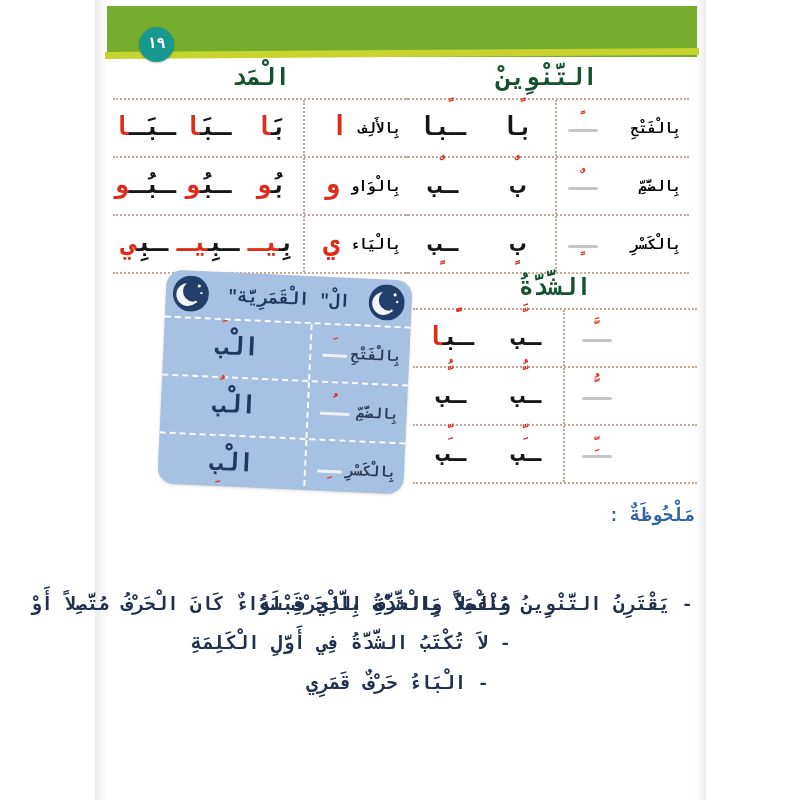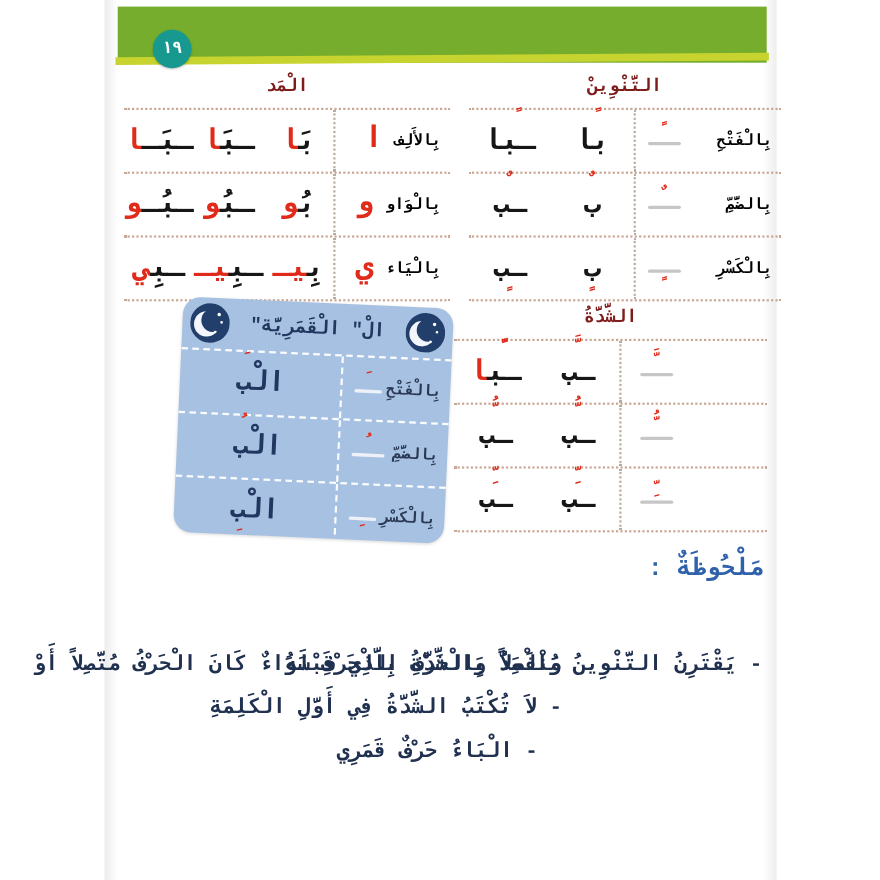--- a/index.html
+++ b/index.html
@@ -12,22 +12,22 @@
   
   .hbar{position:absolute;left:107px;top:6px;width:590px;height:51px;background:#76ad2c;}
   .stripe{position:absolute;left:-2px;right:-2px;bottom:0;height:7px;background:#c7d32e;
           transform:rotate(-0.4deg);}
   .badge{position:absolute;left:32px;top:21px;width:35px;height:35px;border-radius:50%;
          background:#17998f;color:#fff;font-weight:bold;font-size:15px;line-height:35px;
          text-align:center;box-shadow:0 1px 2px rgba(0,0,0,.25);z-index:3;}
 
   
   .tbl{position:absolute;}
-  .tbl-title{height:36px;line-height:34px;text-align:center;color:#7f1d1d;font-weight:bold;
-             font-size:16px;}
+  .tbl-title{height:36px;line-height:34px;text-align:center;color:#14532d;font-weight:bold;
+             font-size:24px;}
   .rows{border-top:2px dotted #c9a795;}
   .trow{display:flex;direction:rtl;align-items:center;height:56px;
         border-bottom:2px dotted #c9a795;}
   .labelcol{display:flex;direction:rtl;align-items:center;height:100%;
             border-left:2px dotted #b9ab9d;box-sizing:border-box;}
   .labelcol.madd{width:106px;justify-content:flex-start;gap:11px;padding-right:8px;}
   .labelcol.tnw{width:134px;justify-content:space-between;padding:0 8px;box-sizing:border-box;}
   .labelcol.shd{width:134px;justify-content:flex-end;padding-left:14px;box-sizing:border-box;}
   .lbl{color:#000000;font-weight:bold;font-size:14px;white-space:nowrap;}
   .bigletter{color:#e02b1a;font-weight:bold;font-size:27px;line-height:1;}
@@ -43,21 +43,21 @@
 
   
   .sym{position:relative;display:inline-block;width:36px;height:36px;}
   .sym .sline{position:absolute;left:3px;right:3px;top:19px;height:2.5px;background:#c6c6c6;
               border-radius:2px;}
   .sym .smk{position:absolute;left:0;width:100%;text-align:center;top:0;height:19px;
             line-height:19px;color:#e02b1a;font-weight:bold;font-size:15px;}
   .sym.below .smk{top:12px;}
 
   #madd{left:113px;top:62px;width:296px;}
-  #tanween{left:426px;top:62px;width:284px;}
+  #tanween{left:405px;top:62px;width:284px;}
   #shadda{left:413px;top:272px;width:284px;}
 
   
   #qcard{position:absolute;left:162px;top:275px;width:246px;height:214px;background:#a7c1e2;
          border-radius:16px;transform:rotate(2.6deg);overflow:hidden;
          box-shadow:0 1px 3px rgba(0,0,0,.15);}
   .qhead{position:relative;height:46px;display:flex;align-items:center;justify-content:center;}
   .qtitle{color:#21375f;font-weight:bold;font-size:17px;}
   .moon{position:absolute;top:5px;width:36px;height:36px;}
   .moon.lft{left:7px;}.moon.rgt{right:7px;}
@@ -65,21 +65,21 @@
         border-top:2px dashed rgba(255,255,255,.95);}
   .labelcol.qm{width:100px;justify-content:space-between;padding:0 8px;box-sizing:border-box;
                border-left:2px dashed rgba(255,255,255,.95);}
   .labelcol.qm .lbl{color:#2b3a54;}
   #qcard .sym .sline{background:#eef2f8;}
   #qcard .ar{color:#21375f;font-size:25px;}
 
   
   #notes{position:absolute;left:105px;top:504px;width:592px;height:220px;direction:rtl;
          color:#20304f;}
-  .nhead{position:absolute;top:0;right:2px;color:#2f62ab;font-weight:bold;font-size:22px;}
+  .nhead{position:absolute;top:0;right:2px;color:#2f62ab;font-weight:bold;font-size:18px;}
   .nline{position:absolute;white-space:nowrap;font-weight:bold;font-size:19px;}
   .nl1{top:48px;right:4px;margin-top:40px;}
   .nl2{top:88px;right:186px;}
   .nl3{top:127px;right:186px;}
   .nl4{top:167px;right:208px;margin-left:40px;}
 </style>
 </head>
 <body>
 
 <div class="canvas">

